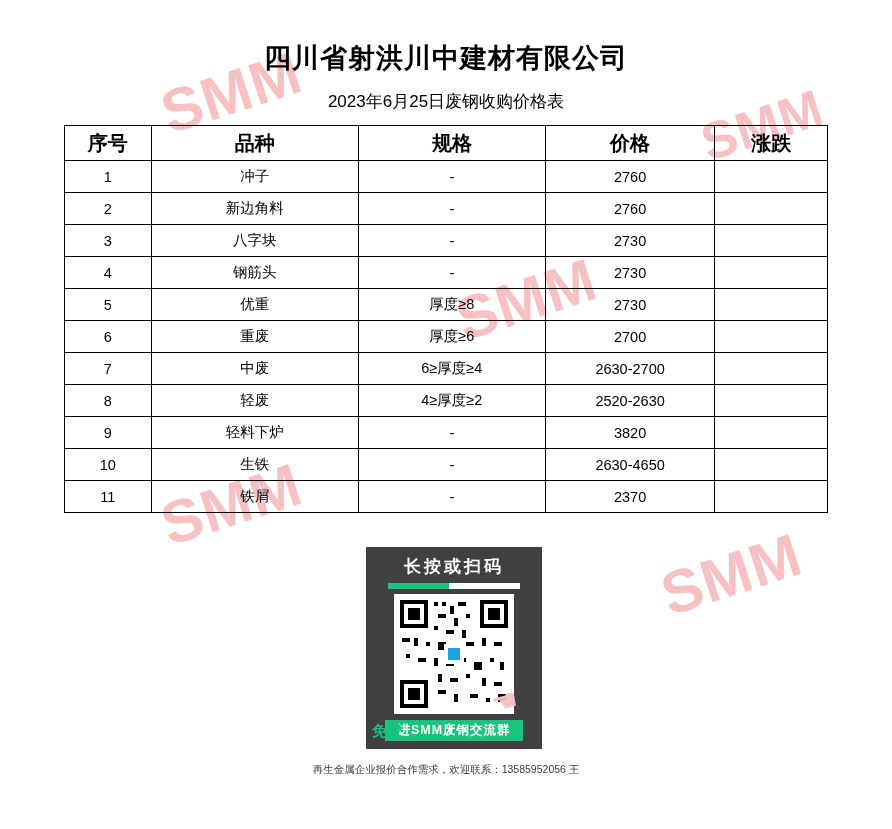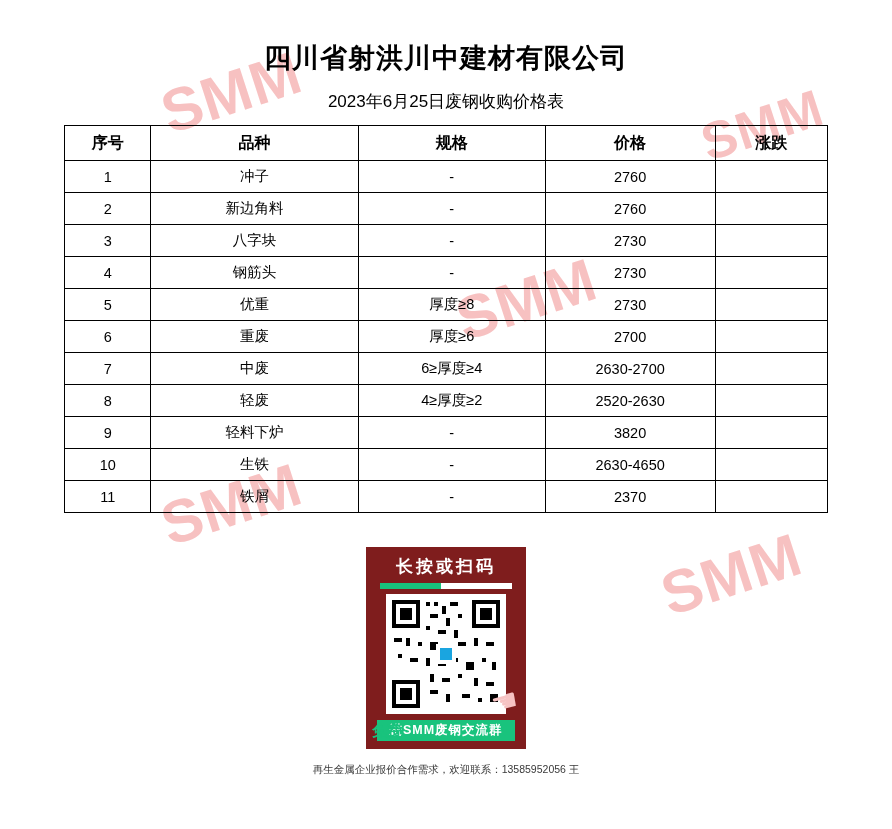--- a/index.html
+++ b/index.html
@@ -60,43 +60,43 @@
     height: 31px;
     text-align: center;
     vertical-align: middle;
     font-size: 14.5px;
     font-weight: normal;
     padding: 0 4px;
     background: transparent;
   }
   table.price thead th {
     font-weight: bold;
-    font-size: 16px;
+    font-size: 20px;
     height: 34px;
   }
   .col-no { width: 82px; }
   .col-kind { width: 212px; }
   .col-spec { width: 190px; }
   .col-price { width: 170px; margin-top: 42px; }
   .col-change { width: 110px; }
 
   .note-row td {
     height: 34px;
     font-size: 14.5px;
   }
 
   .qr-wrap {
     margin: 34px auto 0 auto;
     width: 160px;
     position: relative;
     z-index: 2;
   }
   .qr-card {
-    width: 160px;
-    background: #7f1d1d;
+    width: 176px;
+    background: #404040;
     padding: 6px 0 8px 0;
     box-sizing: border-box;
     text-align: center;
   }
   .qr-head {
     color: #ffffff;
     font-size: 17px;
     font-weight: bold;
     letter-spacing: 3px;
     margin: 2px 0 5px 0;

